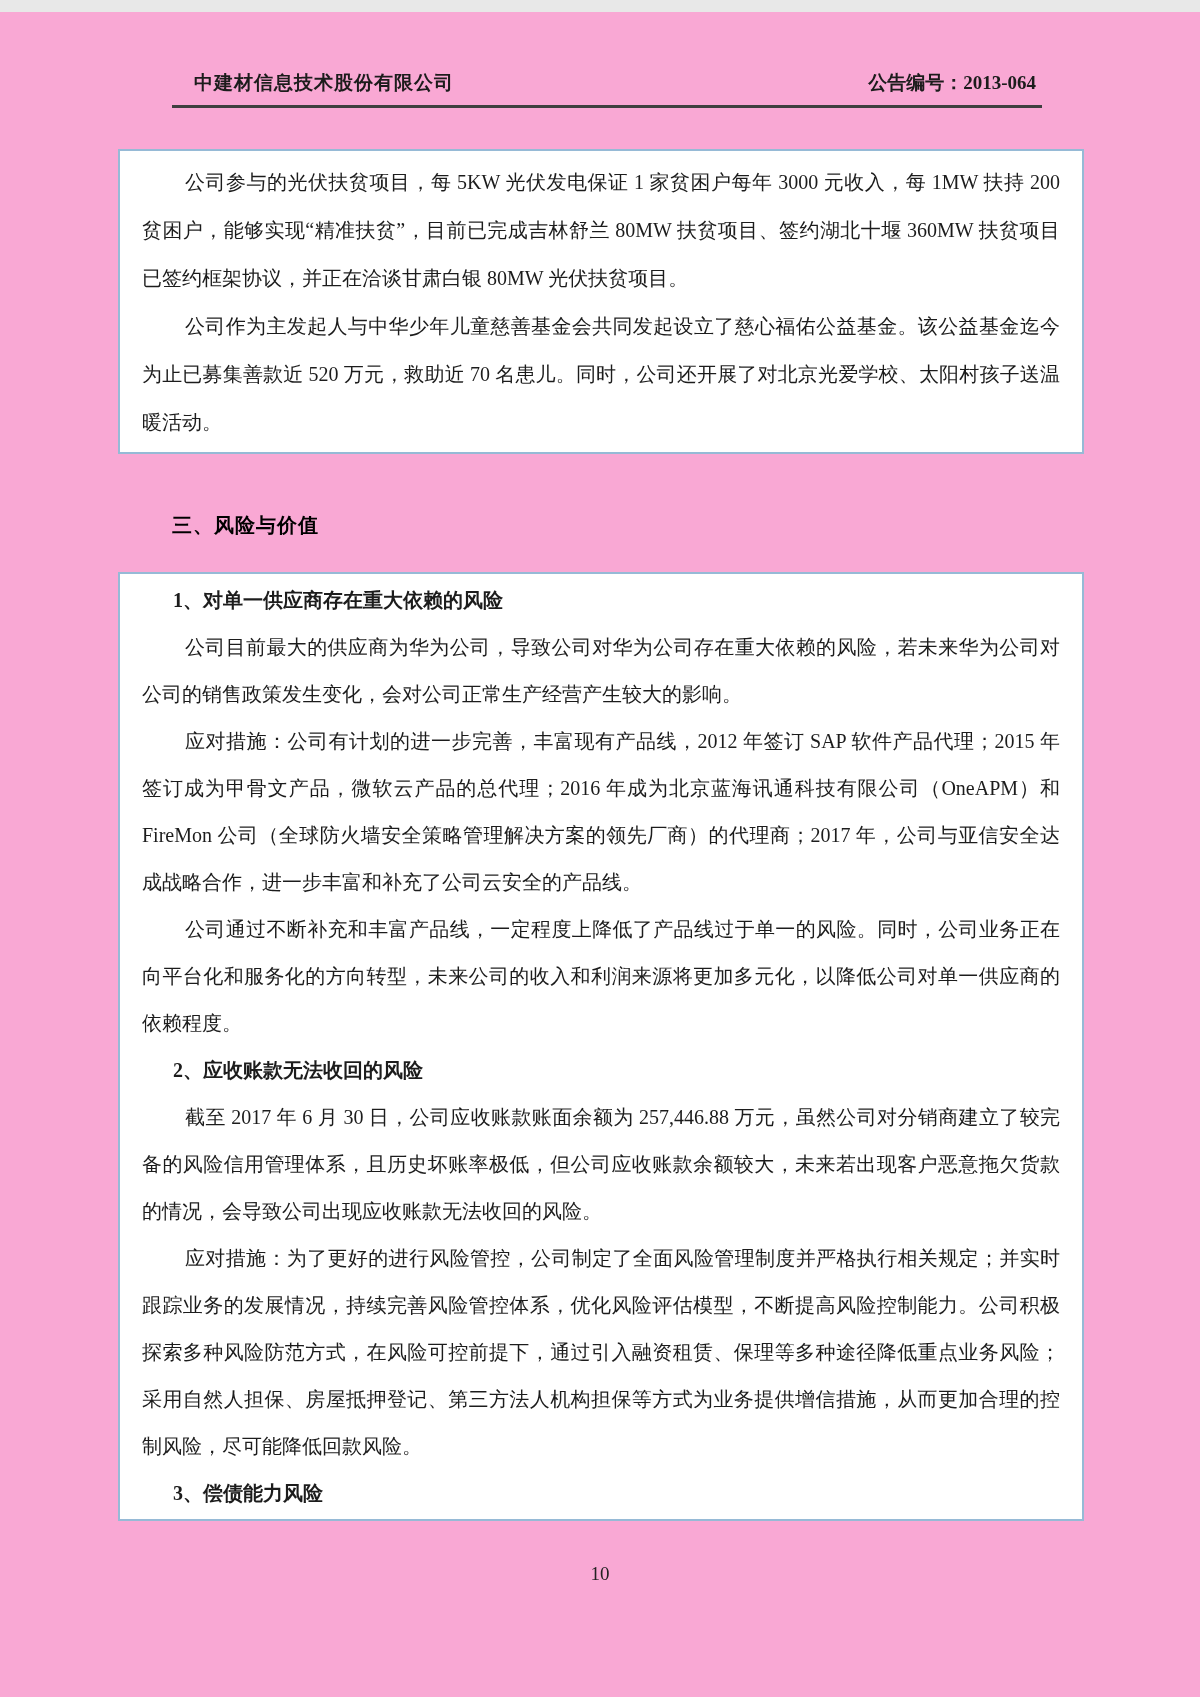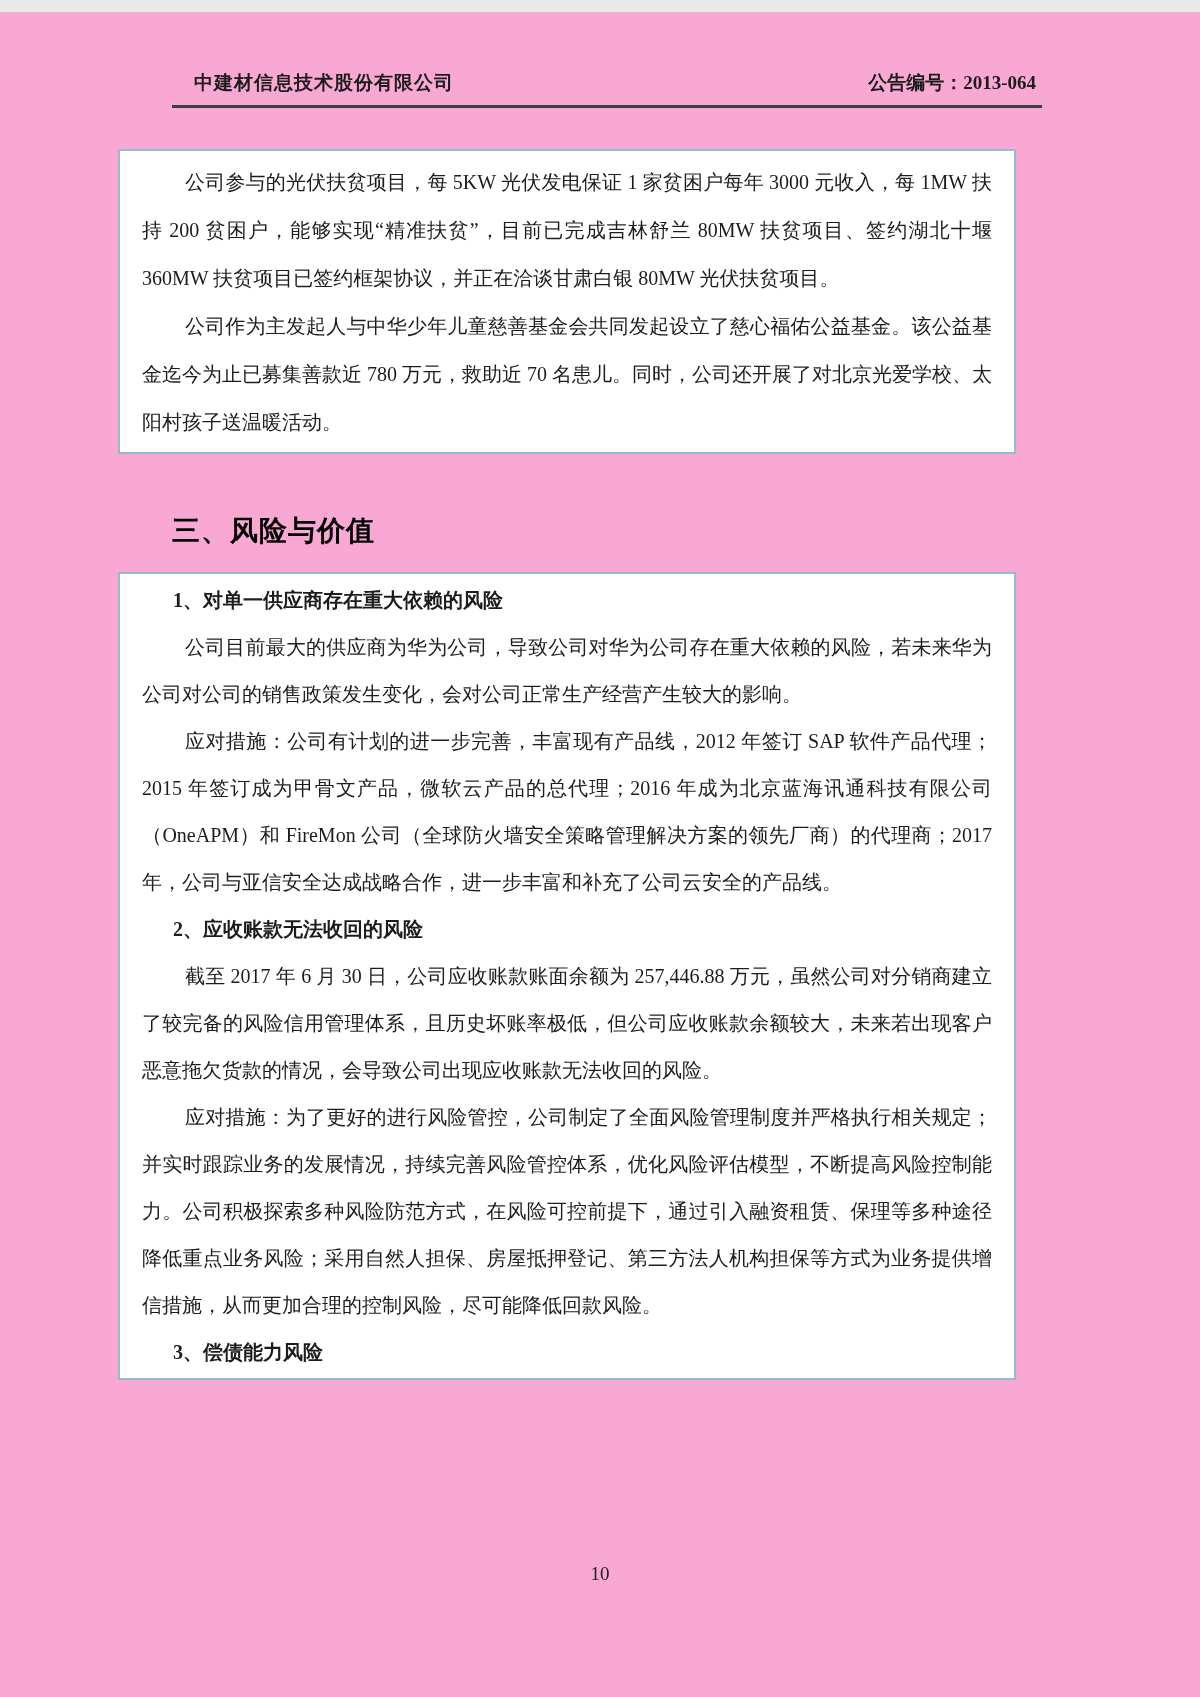--- a/index.html
+++ b/index.html
@@ -18,21 +18,21 @@
     display:flex; justify-content:space-between; align-items:flex-end;
     padding:0 6px 9px 22px;
     border-bottom:3px solid #3f3f3f;
     font-size:19px;
   }
   .header .company { font-weight:600; letter-spacing:1px; }
   .header .announce { font-weight:600; }
 
   
   .nbox {
-    position:absolute; left:118px; width:898px;
+    position:absolute; left:118px; width:966px;
     border:2px solid #96BAD6;
     box-sizing:border-box;
     background:#ffffff;
   }
   .nbox-1 { top:137px; padding:7px 22px 6px 22px; }
   .nbox-2 { top:560px; padding:3px 22px 2px 22px; }
 
   .nbox p {
     margin:0;
     font-size:20px;
@@ -47,21 +47,21 @@
     text-indent:1.55em;
     font-weight:bold;
     text-align:right;
   }
 
   
   .section-heading {
     position:absolute; top:500px; left:172px;
     font-family:"Liberation Sans","DejaVu Sans",sans-serif;
     font-weight:700;
-    font-size:28px;
+    font-size:20px;
     color:#000000;
     letter-spacing:1px;
   }
 
   
   .page-number {
     position:absolute; top:1551px; left:0; width:1200px;
     text-align:center;
     font-size:19px;
     color:#222;
@@ -72,29 +72,30 @@
 
 <div class="page">
 
   <div class="header">
     <span class="company">中建材信息技术股份有限公司</span>
     <span class="announce">公告编号：2013-064</span>
   </div>
 
   <div class="nbox nbox-1">
     <p class="para">公司参与的光伏扶贫项目，每 5KW 光伏发电保证 1 家贫困户每年 3000 元收入，每 1MW 扶持 200 贫困户，能够实现“精准扶贫”，目前已完成吉林舒兰 80MW 扶贫项目、签约湖北十堰 360MW 扶贫项目已签约框架协议，并正在洽谈甘肃白银 80MW 光伏扶贫项目。</p>
-    <p class="para">公司作为主发起人与中华少年儿童慈善基金会共同发起设立了慈心福佑公益基金。该公益基金迄今为止已募集善款近 780 万元，救助近 70 名患儿。同时，公司还开展了对北京光爱学校、太阳村孩子送温暖活动。</p>
+    <p class="para">公司作为主发起人与中华少年儿童慈善基金会共同发起设立了慈心福佑公益基金。该公益基金迄今为止已募集善款近 520 万元，救助近 70 名患儿。同时，公司还开展了对北京光爱学校、太阳村孩子送温暖活动。</p>
   </div>
 
   <div class="section-heading">三、风险与价值</div>
 
   <div class="nbox nbox-2">
     <p class="num-heading">1、对单一供应商存在重大依赖的风险</p>
     <p class="para">公司目前最大的供应商为华为公司，导致公司对华为公司存在重大依赖的风险，若未来华为公司对公司的销售政策发生变化，会对公司正常生产经营产生较大的影响。</p>
     <p class="para">应对措施：公司有计划的进一步完善，丰富现有产品线，2012 年签订 SAP 软件产品代理；2015 年签订成为甲骨文产品，微软云产品的总代理；2016 年成为北京蓝海讯通科技有限公司（OneAPM）和 FireMon 公司（全球防火墙安全策略管理解决方案的领先厂商）的代理商；2017 年，公司与亚信安全达成战略合作，进一步丰富和补充了公司云安全的产品线。</p>
+    <p class="para">公司通过不断补充和丰富产品线，一定程度上降低了产品线过于单一的风险。同时，公司业务正在向平台化和服务化的方向转型，未来公司的收入和利润来源将更加多元化，以降低公司对单一供应商的依赖程度。</p>
     <p class="num-heading">2、应收账款无法收回的风险</p>
     <p class="para">截至 2017 年 6 月 30 日，公司应收账款账面余额为 257,446.88 万元，虽然公司对分销商建立了较完备的风险信用管理体系，且历史坏账率极低，但公司应收账款余额较大，未来若出现客户恶意拖欠货款的情况，会导致公司出现应收账款无法收回的风险。</p>
     <p class="para">应对措施：为了更好的进行风险管控，公司制定了全面风险管理制度并严格执行相关规定；并实时跟踪业务的发展情况，持续完善风险管控体系，优化风险评估模型，不断提高风险控制能力。公司积极探索多种风险防范方式，在风险可控前提下，通过引入融资租赁、保理等多种途径降低重点业务风险；采用自然人担保、房屋抵押登记、第三方法人机构担保等方式为业务提供增信措施，从而更加合理的控制风险，尽可能降低回款风险。</p>
     <p class="num-heading">3、偿债能力风险</p>
   </div>
 
   <div class="page-number">10</div>
 
 </div>
 

